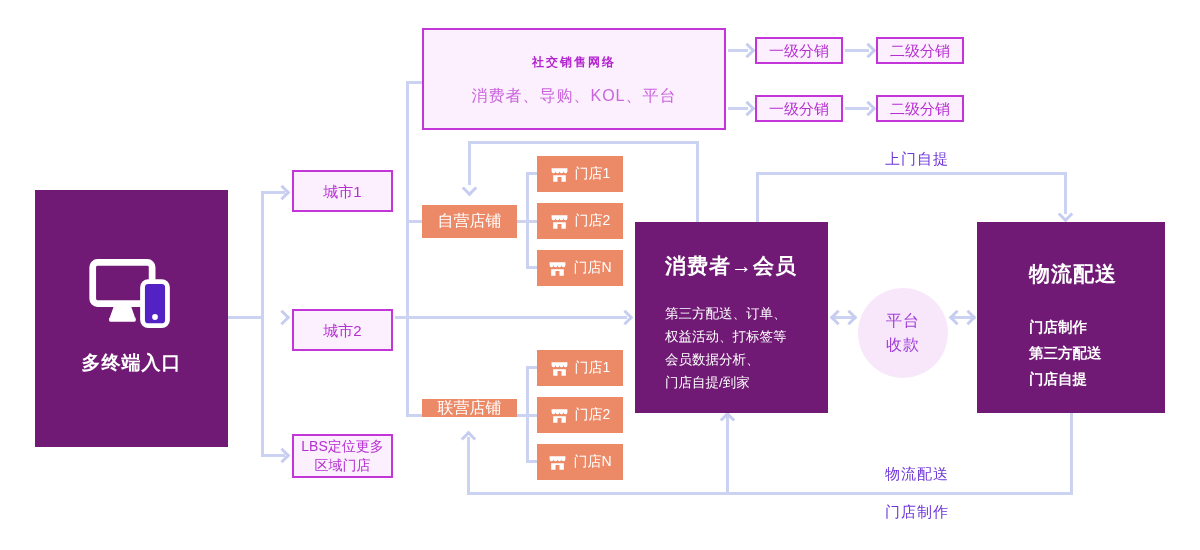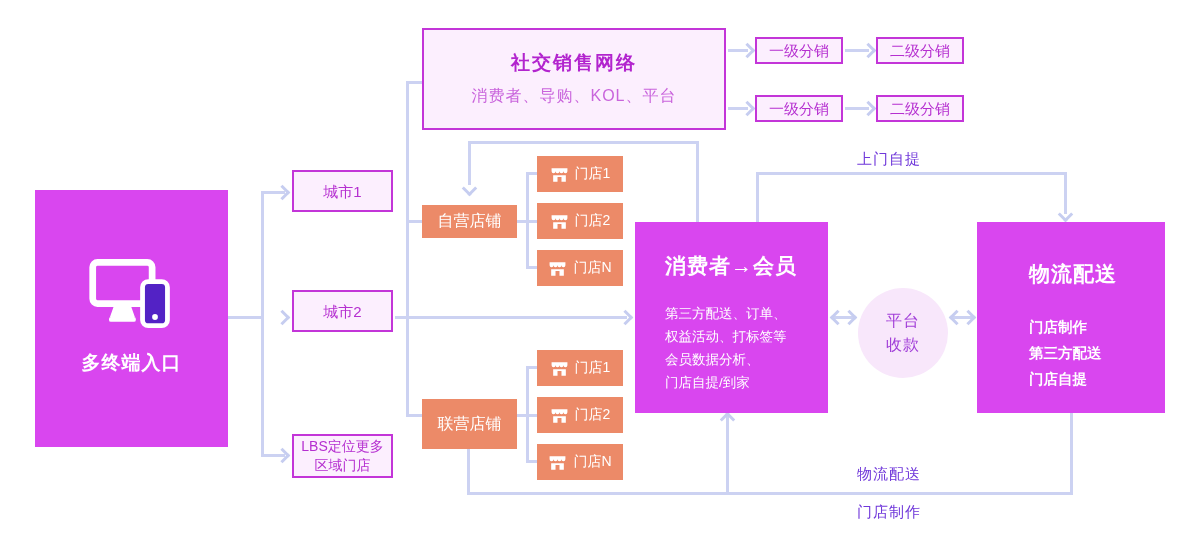--- a/index.html
+++ b/index.html
@@ -11,44 +11,44 @@
   .ln.h{height:3px;}
   .ln.v{width:3px;}
   .arr{position:absolute;width:8px;height:8px;border-right:3px solid #C6CDF0;border-bottom:3px solid #C6CDF0;}
   .arr.r{transform:rotate(-45deg);}
   .arr.d{transform:rotate(45deg);}
   .arr.u{transform:rotate(-135deg);}
   .arr.l{transform:rotate(135deg);}
 
   
   .pinkbox{position:absolute;box-sizing:border-box;background:#FCEFFE;border:2px solid #C335D8;color:#B52FD0;display:flex;flex-direction:column;align-items:center;justify-content:center;font-size:15px;text-align:center;line-height:19px;}
-  .purplebox{position:absolute;box-sizing:border-box;background:#d946ef;color:#fff;}
+  .purplebox{position:absolute;box-sizing:border-box;background:#701a75;color:#fff;}
   .orangebox{position:absolute;box-sizing:border-box;background:#EC8A68;color:#fff;display:flex;align-items:center;justify-content:center;font-size:16px;}
   .storebox{position:absolute;box-sizing:border-box;background:#EC8A68;color:#fff;display:flex;align-items:center;justify-content:center;gap:6px;font-size:14px;}
 
   .mainbox{display:flex;flex-direction:column;align-items:center;justify-content:center;}
   .mainbox .ttl{font-size:19px;font-weight:bold;line-height:35px;letter-spacing:1px;}
   .mainbox svg{margin-bottom:14px;}
 
   .socialbox{display:flex;flex-direction:column;align-items:center;justify-content:center;}
-  .socialbox .ttl{font-size:19px;font-weight:bold;color:#B224CE;letter-spacing:2px;}
+  .socialbox .ttl{font-size:12px;font-weight:bold;color:#B224CE;letter-spacing:2px;}
   .socialbox .sub{font-size:16px;color:#C964DC;margin-top:14px;letter-spacing:1px;}
 
   .bigbox{display:flex;flex-direction:column;align-items:flex-start;}
   .bigbox .ttl{font-size:21px;font-weight:bold;letter-spacing:1px;}
   .bigbox .body{font-size:13.5px;line-height:23px;}
   .bigbox.member{padding:30px 0 0 30px;}
   .bigbox.member .ttl{margin-bottom:22px;}
   .bigbox.logistics{padding:38px 0 0 52px;}
   .bigbox.logistics .ttl{margin-bottom:26px;}
   .bigbox.logistics .body{font-size:14.5px;line-height:26px;font-weight:bold;}
 
   .circle{position:absolute;width:90px;height:90px;border-radius:50%;background:#F8E7FB;color:#A13ED8;display:flex;flex-direction:column;align-items:center;justify-content:center;font-size:16px;line-height:24px;letter-spacing:1px;}
 
-  .flowlabel{position:absolute;width:120px;text-align:left;font-size:15px;color:#7038DA;letter-spacing:1px;}
+  .flowlabel{position:absolute;width:120px;text-align:center;font-size:15px;color:#7038DA;letter-spacing:1px;}
 </style>
 </head>
 <body>
 
 <div class="canvas">
 
   <div class="ln h" style="left:228px;top:316px;width:35px;"></div>
   <div class="ln v" style="left:261px;top:191px;height:266px;"></div>
   <div class="ln h" style="left:261px;top:191px;width:24px;"></div>
   <div class="arr r" style="left:277px;top:187px;"></div>
@@ -118,21 +118,21 @@
       <rect x="24" y="62" width="28" height="5" rx="2" fill="#ffffff"></rect>
       <rect x="59" y="25" width="26" height="46" rx="6" fill="#5322C5" stroke="#ffffff" stroke-width="5"></rect>
       <circle cx="72" cy="62" r="3" fill="#ffffff"></circle>
     </svg>
     <div class="ttl">多终端入口</div>
   </div>
 
   <div class="pinkbox" style="left:292px;top:170px;width:101px;height:42px;">
     <span>城市1</span>
   </div>
-  <div class="pinkbox" style="left:292px;top:290px;width:101px;height:42px;">
+  <div class="pinkbox" style="left:292px;top:309px;width:101px;height:42px;">
     <span>城市2</span>
   </div>
   <div class="pinkbox" style="left:292px;top:434px;width:101px;height:44px;font-size:14px;">
     <span>LBS定位更多</span>
     <span>区域门店</span>
   </div>
 
   <div class="pinkbox socialbox" style="left:422px;top:28px;width:304px;height:102px;">
     <div class="ttl">社交销售网络</div>
     <div class="sub">消费者、导购、KOL、平台</div>
@@ -147,21 +147,21 @@
   <div class="pinkbox" style="left:755px;top:95px;width:88px;height:27px;">
     <span>一级分销</span>
   </div>
   <div class="pinkbox" style="left:876px;top:95px;width:88px;height:27px;">
     <span>二级分销</span>
   </div>
 
   <div class="orangebox" style="left:422px;top:205px;width:95px;height:33px;">
     <span>自营店铺</span>
   </div>
-  <div class="orangebox" style="left:422px;top:399px;width:95px;height:50px;">
+  <div class="orangebox" style="left:422px;top:399px;width:95px;height:18px;">
     <span>联营店铺</span>
   </div>
 
   <div class="storebox" style="left:537px;top:156px;width:86px;height:36px;">
     <svg width="19" height="19" viewBox="0 0 24 24">
         <path fill="#ffffff" d="M2 4h20v4a2.5 2.5 0 0 1-5 0a2.5 2.5 0 0 1-5 0a2.5 2.5 0 0 1-5 0a2.5 2.5 0 0 1-5 0z"></path>
         <path fill="#ffffff" fill-rule="evenodd" d="M4 13h16v8H4z M9.5 15h5v6h-5z"></path>
       </svg>
     <span>门店1</span>
   </div>

